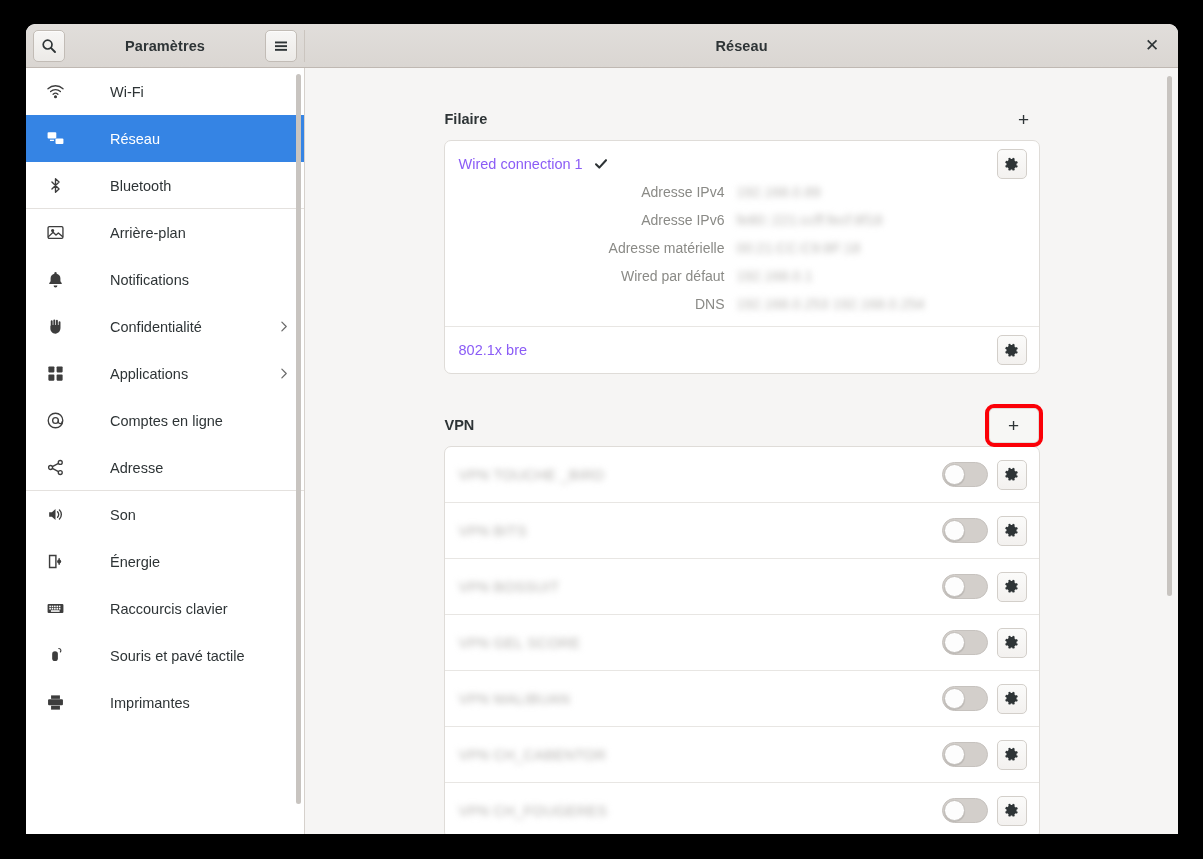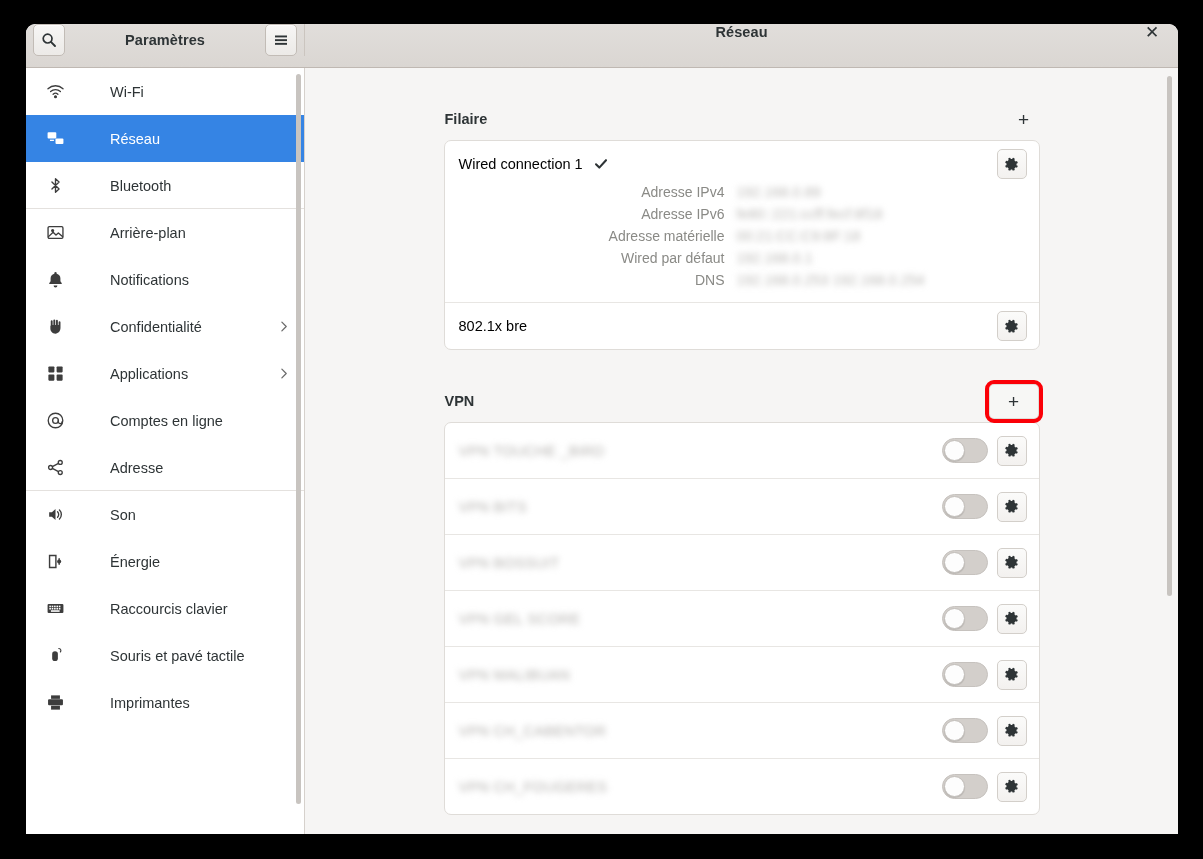--- a/index.html
+++ b/index.html
@@ -18,21 +18,21 @@
     border-top-right-radius: 9px;
     overflow: hidden;
     display: flex;
     flex-direction: column;
   }
   
   .headerbar {
     height: 44px;
     flex: 0 0 44px;
     display: flex;
-    align-items: flex-start;
+    align-items: center;
     background: linear-gradient(to bottom, #e1dedb, #dad6d2);
     border-bottom: 1px solid #bfb8b2;
     border-top-left-radius: 9px;
     border-top-right-radius: 9px;
   }
   .hb-left {
     width: 279px;
     flex: 0 0 279px;
     display: flex;
     align-items: center;
@@ -186,32 +186,33 @@
     position: relative;
   }
   .row + .row { border-top: 1px solid #e8e6e3; }
   .row-main {
     flex: 1;
     padding: 14px 0 14px 0;
     min-width: 0;
   }
   .row-title {
     font-size: 14.5px;
-    color: #000000;
+    color: #8b5cf6;
     display: flex;
     align-items: center;
     gap: 11px;
     height: 18px;
   }
   .check { display: inline-flex; }
   .detail-list {
     margin-top: 11px;
     display: grid;
     grid-template-columns: 1fr;
     row-gap: 6px;
+    gap: 12px;
   }
   .detail {
     display: flex;
     align-items: center;
     font-size: 14px;
     color: #8a8a86;
   }
   .detail-label {
     width: 278px;
     flex: 0 0 278px;

